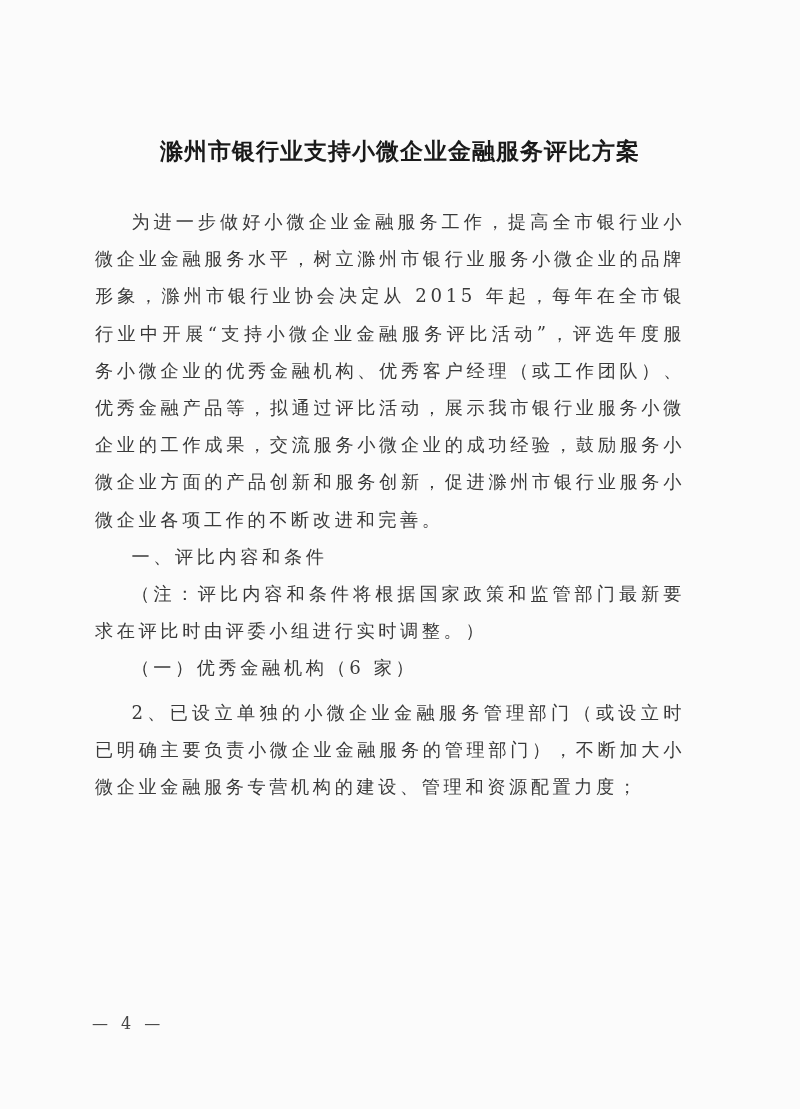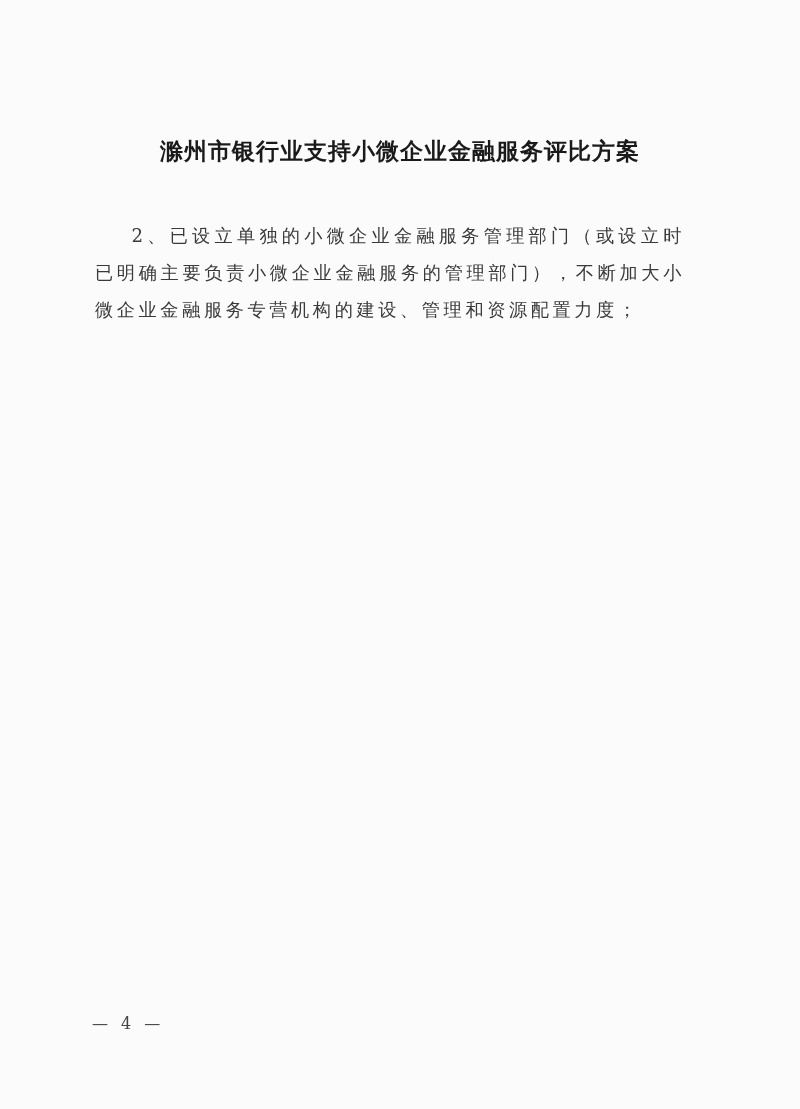--- a/index.html
+++ b/index.html
@@ -15,30 +15,34 @@
     position: absolute; left: 0; width: 800px; top: 136px;
     text-align: center; font-family: "DejaVu Sans", "Liberation Sans", sans-serif;
     font-weight: bold; font-size: 23px; letter-spacing: 1px; color: #1a1a1a;
   }
   .body-text {
     position: absolute; left: 95px; top: 203px; width: 590px;
     font-size: 18.2px; line-height: 37.2px; letter-spacing: 3.6px;
     text-align: justify;
   }
   .p { margin: 0; text-indent: 2em; }
-  .p.gap { margin-top: 14px; }
+  .p.gap { margin-top: 7px; }
   .page-num {
     position: absolute; left: 92px; top: 1014px;
     font-size: 16px; letter-spacing: 4px; color: #444;
   }
 </style>
 </head>
 <body>
 
 <div class="page">
   <div class="title">滁州市银行业支持小微企业金融服务评比方案</div>
 
   <div class="body-text">
+    <p class="p">为进一步做好小微企业金融服务工作，提高全市银行业小微企业金融服务水平，树立滁州市银行业服务小微企业的品牌形象，滁州市银行业协会决定从 2015 年起，每年在全市银行业中开展“支持小微企业金融服务评比活动”，评选年度服务小微企业的优秀金融机构、优秀客户经理（或工作团队）、优秀金融产品等，拟通过评比活动，展示我市银行业服务小微企业的工作成果，交流服务小微企业的成功经验，鼓励服务小微企业方面的产品创新和服务创新，促进滁州市银行业服务小微企业各项工作的不断改进和完善。</p>
+    <p class="p">一、评比内容和条件</p>
+    <p class="p">（注：评比内容和条件将根据国家政策和监管部门最新要求在评比时由评委小组进行实时调整。）</p>
+    <p class="p">（一）优秀金融机构（6 家）</p>
     <p class="p gap">2、已设立单独的小微企业金融服务管理部门（或设立时已明确主要负责小微企业金融服务的管理部门），不断加大小微企业金融服务专营机构的建设、管理和资源配置力度；</p>
   </div>
 
   <div class="page-num">— 4 —</div>
 </div>
 
 </body></html>

